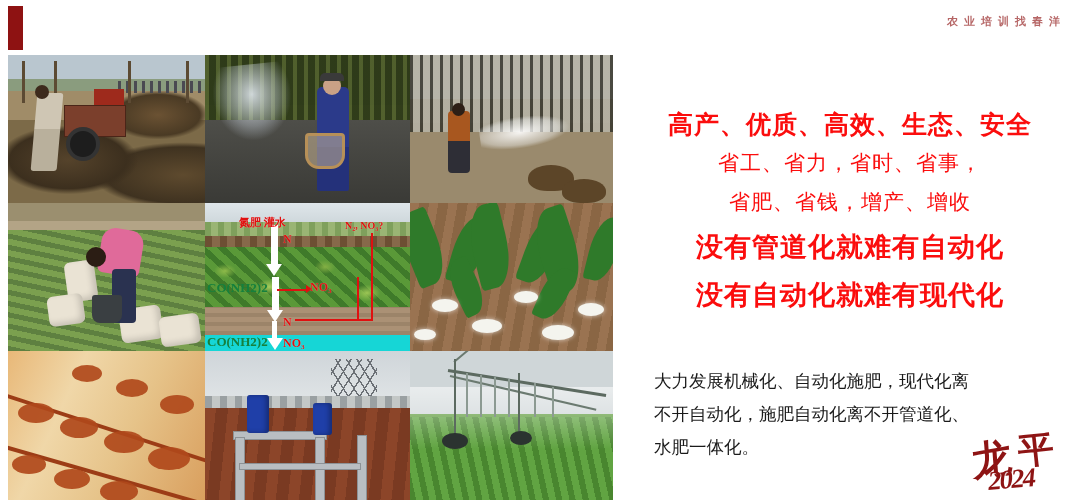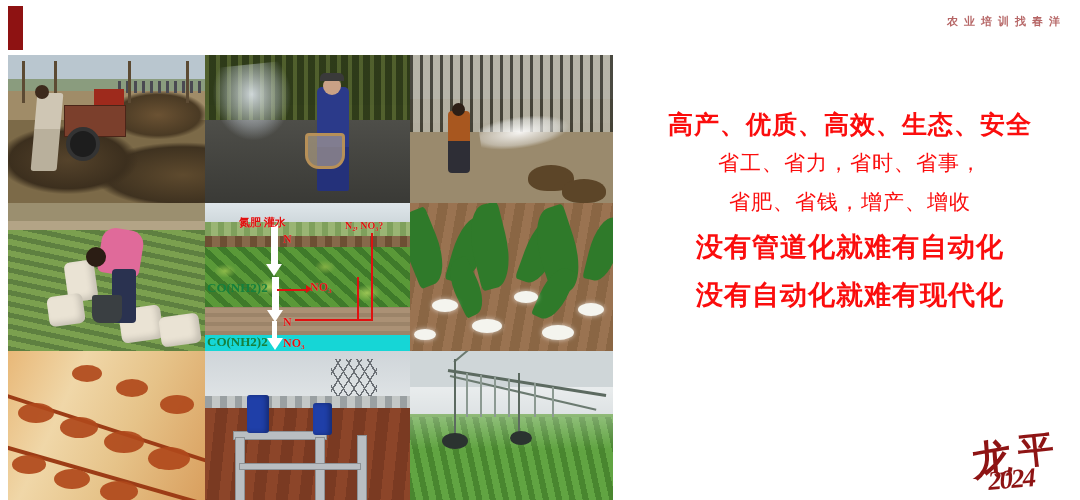--- a/index.html
+++ b/index.html
@@ -339,20 +339,25 @@
     </div>
   </div>
 
   <div class="panel">
     <div class="line-hero l1">高产、优质、高效、生态、安全</div>
     <div class="line-hero l3">省肥、省钱，增产、增收</div>
     <div class="line-hero l2">省工、省力，省时、省事，</div>
     <div class="line-hero l4">没有管道化就难有自动化</div>
     <div class="line-hero l5">没有自动化就难有现代化</div>
 
+    <div class="para">
+      <div>大力发展机械化、自动化施肥，现代化离</div>
+      <div>不开自动化，施肥自动化离不开管道化、</div>
+      <div>水肥一体化。</div>
+    </div>
   </div>
 
   <div class="seal">
     <div class="ch s1">龙</div>
     <div class="ch s2">平</div>
     <div class="ch yr">2024</div>
   </div>
 
 </div>
 

